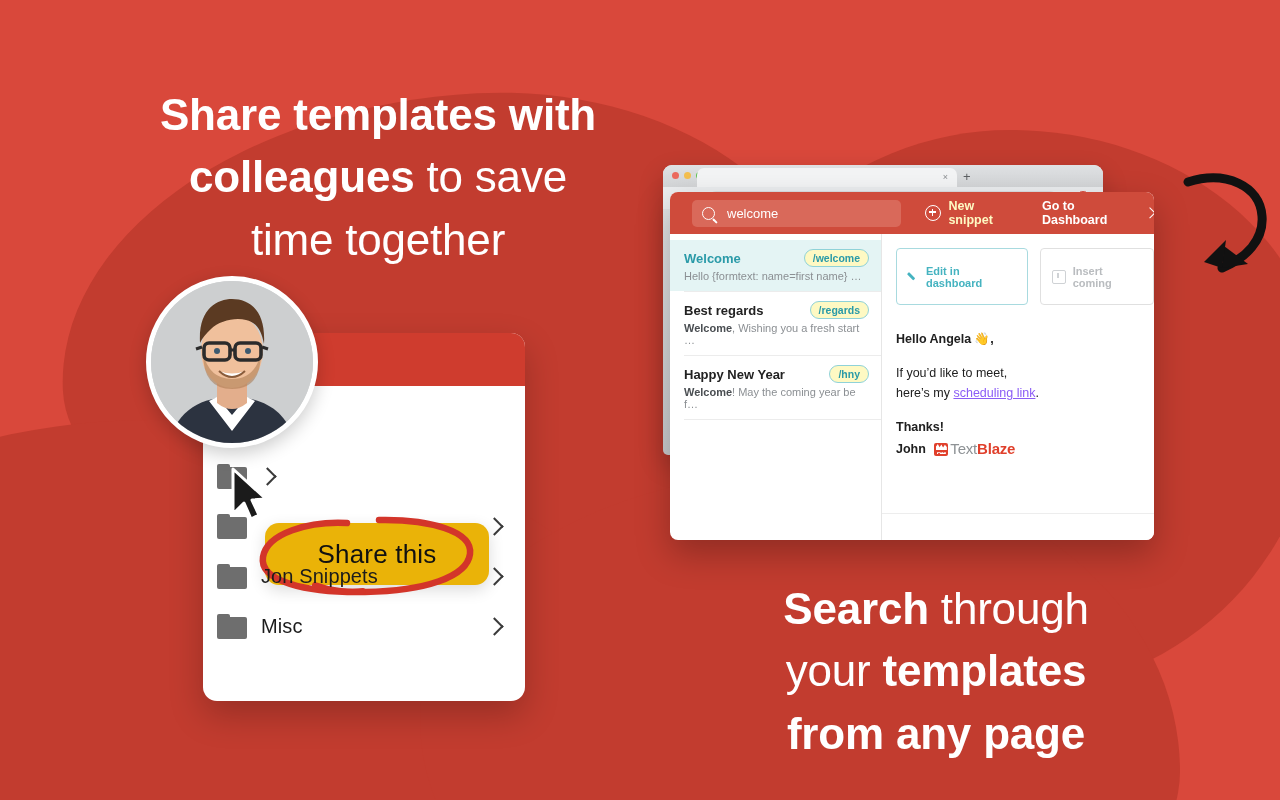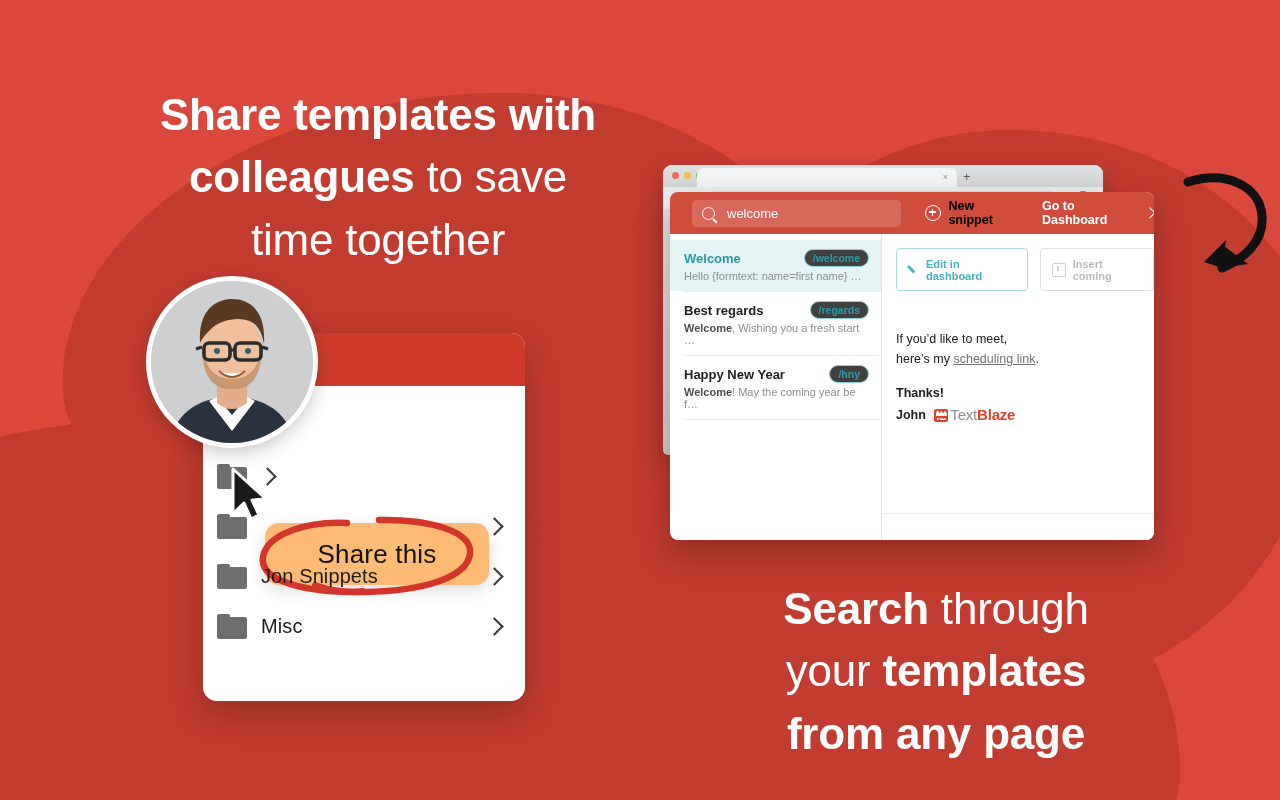--- a/index.html
+++ b/index.html
@@ -72,21 +72,21 @@
   }
   .chev{
     width:11px;height:11px;border-right:2.6px solid #3a3a3a;
     border-bottom:2.6px solid #3a3a3a;transform:rotate(-45deg);
     flex:0 0 auto;margin-right:2px;
   }
 
   
   .share-pill{
     position:absolute;left:62px;top:22px;width:224px;height:62px;
-    background:#fdba74;border-radius:14px;
+    background:#eab308;border-radius:14px;
     box-shadow:0 5px 16px rgba(0,0,0,.14);
     display:flex;align-items:center;justify-content:center;
   }
   .share-pill span{font-size:26px;color:#111;letter-spacing:.2px;}
   .scribble{position:absolute;left:48px;top:8px;width:250px;height:92px;
     pointer-events:none;}
 
   
   .cursor{position:absolute;left:228px;top:466px;width:42px;height:58px;}
 
@@ -157,21 +157,21 @@
     width:11px;height:11px;border:1.8px solid #fff;border-radius:50%;
     position:relative;flex:0 0 auto;
   }
   .search-glass::after{
     content:"";position:absolute;right:-4px;bottom:-3px;width:6px;height:1.8px;
     background:#fff;transform:rotate(45deg);border-radius:1px;
   }
   .search-val{margin-left:12px;font-size:13px;color:#ffffff;}
   .new-snip{
     margin-left:24px;display:flex;align-items:center;gap:7px;
-    font-size:12.5px;color:#000000;font-weight:700;
+    font-size:12.5px;color:#fef9c3;font-weight:700;
   }
   .plus-circ{
     width:14px;height:14px;border:1.6px solid #fff;border-radius:50%;
     position:relative;flex:0 0 auto;
   }
   .plus-circ::before,.plus-circ::after{
     content:"";position:absolute;background:#fff;
   }
   .plus-circ::before{left:2.6px;top:5.4px;width:7px;height:1.5px;}
   .plus-circ::after{left:5.4px;top:2.6px;width:1.5px;height:7px;}
@@ -188,32 +188,32 @@
   .snip-list{width:211px;flex:0 0 211px;padding-top:6px;}
   .snip{
     padding:9px 12px 9px 14px;position:relative;
   }
   .snip.sel{background:#e4f4f4;}
   .snip-head{display:flex;align-items:center;justify-content:space-between;}
   .snip-title{font-size:13px;font-weight:700;color:#222;}
   .snip.sel .snip-title{color:#2a9aa8;}
   .snip-tag{
     font-size:10.5px;font-weight:700;color:#2a9aa8;border:1.3px solid #8fd2d8;
-    border-radius:10px;padding:2px 8px;background:#404040;white-space:nowrap;
+    border-radius:10px;padding:2px 8px;background:#fef9c3;white-space:nowrap;
   }
   .snip-sub{font-size:11px;color:#8b8f93;margin-top:3px;}
   .snip-sub b{color:#4a4e52;font-weight:700;}
   .snip-divider{height:1px;background:#ececec;margin:0 0 0 14px;}
 
   .preview{
     flex:1;border-left:1px solid #e6e6e6;position:relative;background:#fff;
   }
   .prev-actions{display:flex;gap:12px;padding:14px 0 0 14px;}
   .btn{
-    display:flex;align-items:center;gap:7px;height:23px;padding:9px 11px;
+    display:flex;align-items:center;gap:7px;height:23px;padding:16px 11px;
     border-radius:4px;font-size:11px;font-weight:700;background:#fff;
   }
   .btn-edit{border:1px solid #a8dadf;color:#45b3c0;}
   .btn-insert{border:1px solid #e0e0e0;color:#b9bcbf;}
   .pencil{width:11px;height:11px;position:relative;flex:0 0 auto;}
   .pencil::before{
     content:"";position:absolute;left:1px;top:1px;width:9px;height:2.6px;
     background:#45b3c0;transform:rotate(45deg);transform-origin:left top;border-radius:1px;
   }
   .ins-ico{
@@ -222,21 +222,21 @@
   }
   .ins-ico::after{
     content:"";position:absolute;left:4.3px;top:2.3px;width:2px;height:5px;
     background:#cfd2d5;
   }
 
   .email{padding:24px 0 0 14px;font-size:12.5px;color:#202020;line-height:1.6;}
   .email .ln{margin:0;}
   .email .bold{font-weight:700;}
   .gap{height:14px;}
-  .link{color:#737373;text-decoration:underline;}
+  .link{color:#8b5cf6;text-decoration:underline;}
   .tb-logo{display:inline-flex;align-items:center;vertical-align:-3px;margin-left:5px;}
   .tb-mark{
     width:14px;height:13px;background:#e0402c;border-radius:2px;position:relative;
     margin-right:2px;
   }
   .tb-mark::before{
     content:"";position:absolute;left:1.5px;top:1.5px;width:11px;height:6px;
     background:#fff;
     clip-path:polygon(0 100%,0 45%,18% 0,34% 55%,50% 8%,66% 58%,82% 12%,100% 48%,100% 100%);
   }
@@ -428,20 +428,21 @@
             <span class="pencil"></span>
             <span>Edit in dashboard</span>
           </div>
           <div class="btn btn-insert">
             <span class="ins-ico"></span>
             <span>Insert coming</span>
           </div>
         </div>
 
         <div class="email">
+          <p class="ln bold">Hello Angela 👋,</p>
           <div class="gap"></div>
           <p class="ln">If you’d like to meet,</p>
           <p class="ln"><span>here’s my </span><a class="link" href="#">scheduling link</a><span>.</span></p>
           <div class="gap"></div>
           <p class="ln bold">Thanks!</p>
           <p class="ln">
             <span class="bold">John</span>
             <span class="tb-logo">
               <span class="tb-mark"></span>
               <span class="tb-text"><span>Text</span><i>Blaze</i></span>

